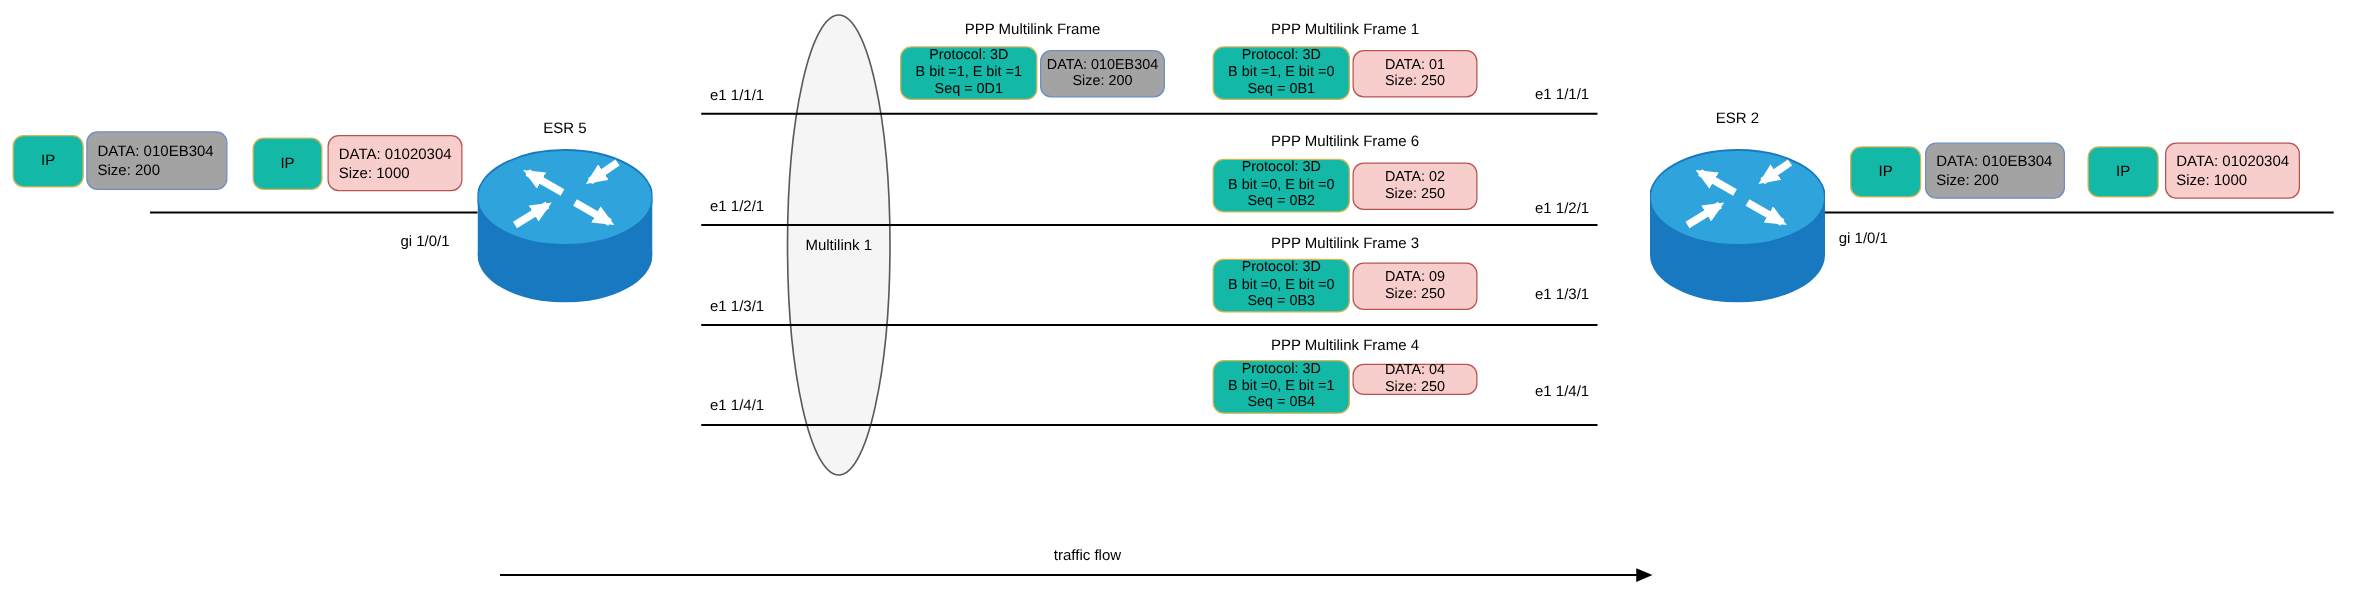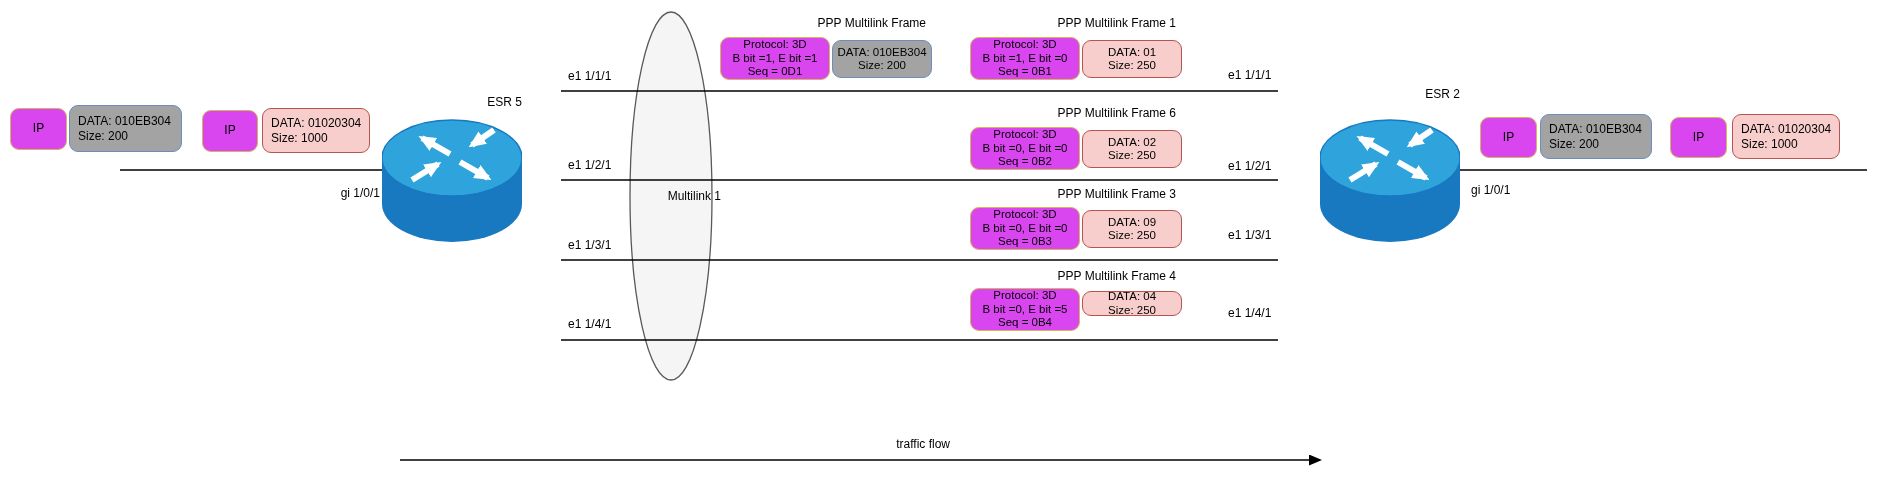--- a/index.html
+++ b/index.html
@@ -6,27 +6,27 @@
   #canvas{
     position:relative;width:1883px;height:480px;background:#ffffff;overflow:hidden;
     font-family:"Liberation Sans", sans-serif;color:#000;
   }
   #wires{position:absolute;left:0;top:0;}
   .box{
     position:absolute;border-radius:9px;border:1.5px solid;box-sizing:border-box;
     display:flex;flex-direction:column;align-items:center;justify-content:center;
     font-size:11.5px;line-height:13.5px;text-align:center;
   }
-  .yellow{background:#d946ef;border-color:#D6B656;}
+  .yellow{background:#14b8a6;border-color:#D6B656;}
   .blue{background:#a3a3a3;border-color:#6C8EBF;}
   .red{background:#F8CECC;border-color:#B85450;}
   .ip{font-size:12px;}
   .leftal{align-items:flex-start;text-align:left;padding-left:8px;font-size:12px;line-height:15px;}
   .lbl{position:absolute;font-size:12px;white-space:nowrap;}
-  .ctr{text-align:right;}
+  .ctr{text-align:center;}
   .router{position:absolute;}
 </style>
 </head>
 <body>
 
 <div id="canvas">
 
   <svg id="wires" width="1883" height="480">
     <defs>
       <marker id="arrB" markerUnits="userSpaceOnUse" markerWidth="13" markerHeight="11" refX="11" refY="5.5" orient="auto">
@@ -123,21 +123,21 @@
     <div>Seq = 0B3</div>
   </div>
   <div class="box red" style="left:1082px;top:210px;width:100px;height:38px">
     <div>DATA: 09</div>
     <div>Size: 250</div>
   </div>
 
   <div class="lbl ctr" style="left:976px;top:269px;width:200px">PPP Multilink Frame 4</div>
   <div class="box yellow" style="left:970px;top:288px;width:110px;height:43px">
     <div>Protocol: 3D</div>
-    <div>B bit =0, E bit =5</div>
+    <div>B bit =0, E bit =1</div>
     <div>Seq = 0B4</div>
   </div>
   <div class="box red" style="left:1082px;top:291px;width:100px;height:25px">
     <div>DATA: 04</div>
     <div>Size: 250</div>
   </div>
 
   <div class="lbl" style="left:1228px;top:68px">e1 1/1/1</div>
   <div class="lbl" style="left:1228px;top:159px">e1 1/2/1</div>
   <div class="lbl" style="left:1228px;top:228px">e1 1/3/1</div>

